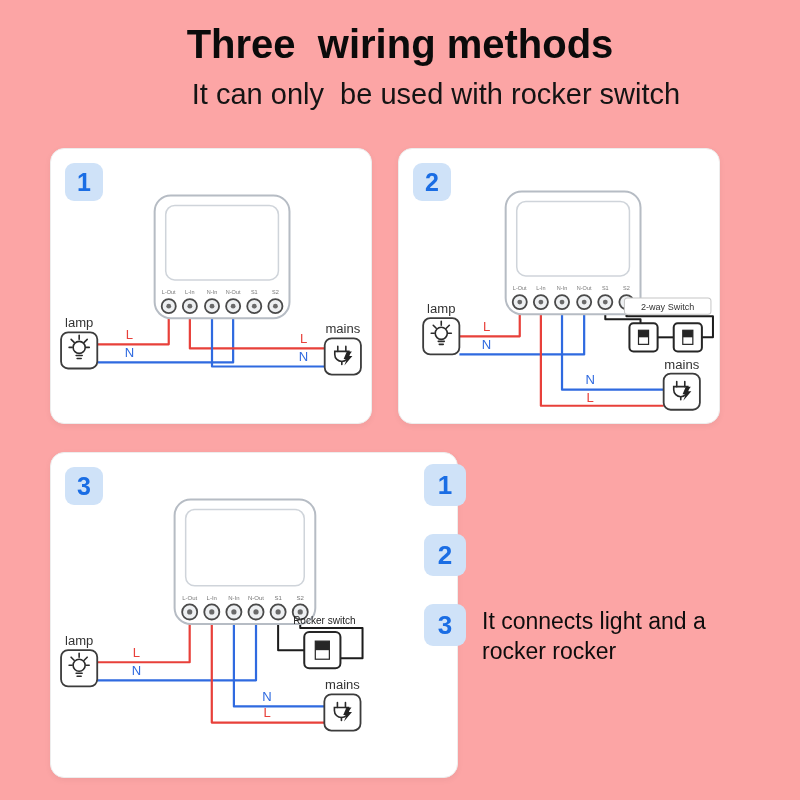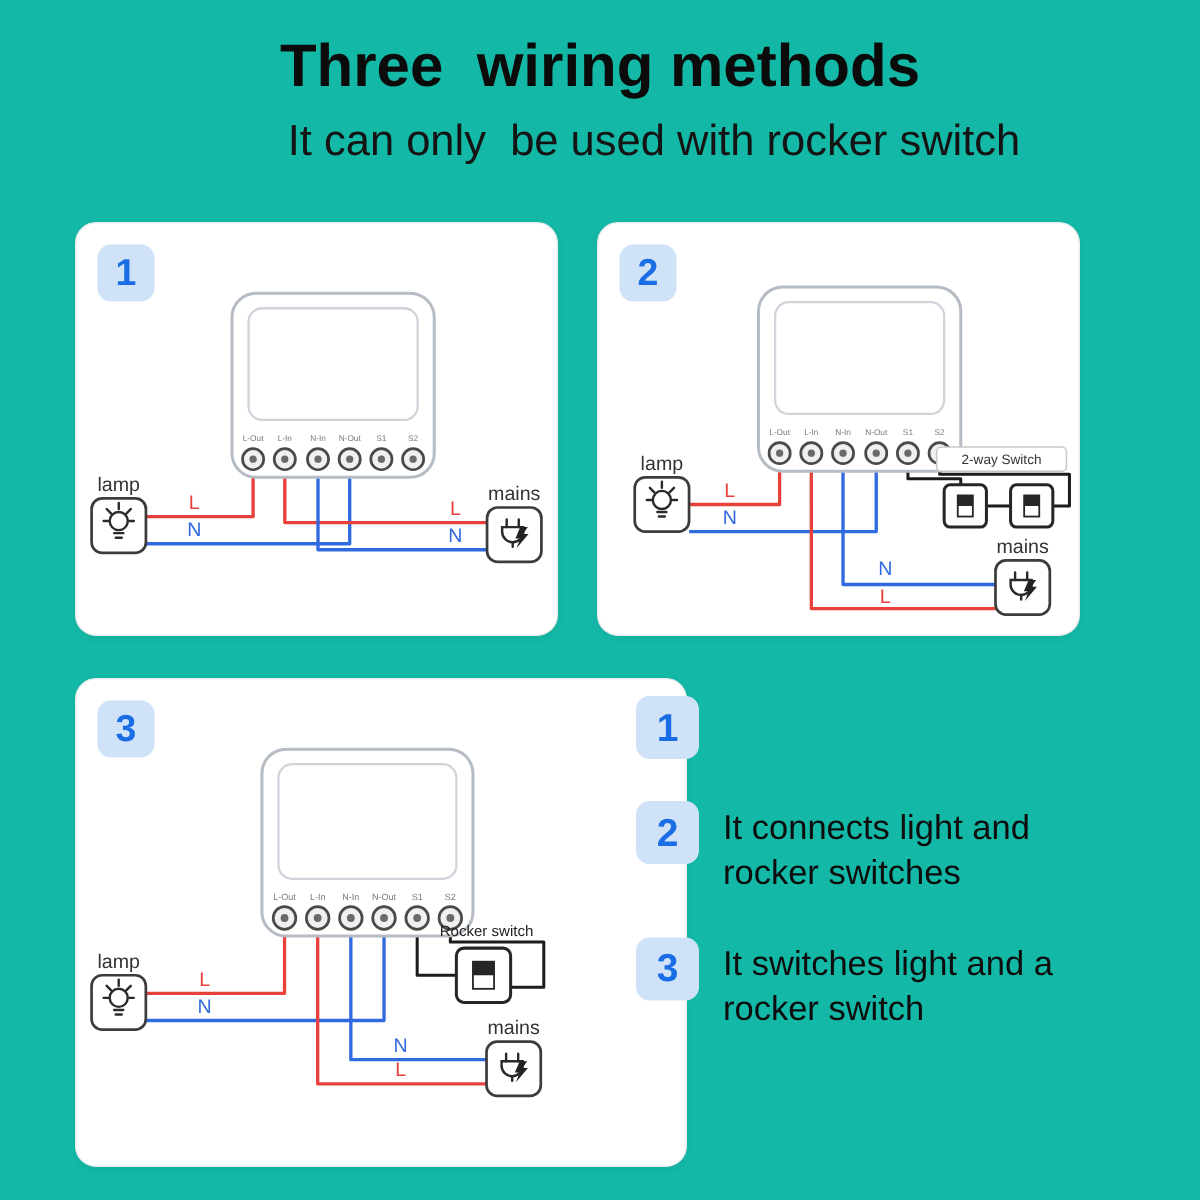--- a/index.html
+++ b/index.html
@@ -1,17 +1,17 @@
 <!DOCTYPE html>
 <html><head>
 <meta charset="utf-8">
 <style>
   html,body { margin:0; padding:0; background:#ffffff; }
   body { width:800px; height:800px; font-family:"Liberation Sans", sans-serif; }
-  .page { position:relative; width:800px; height:800px; background:#14b8a6; overflow:hidden; }
+  .page { position:relative; width:800px; height:800px; background:#fca5a5; overflow:hidden; }
 
   .title {
     position:absolute; top:22px; left:0; width:100%;
     text-align:center; font-size:40px; font-weight:800; color:#0b0b0b;
     white-space:pre-wrap;
   }
   .subtitle {
     position:absolute; top:78px; left:0; width:100%;
     text-align:center; font-size:29px; font-weight:400; color:#141414;
     white-space:pre-wrap;
@@ -286,21 +286,20 @@
       </g>
     </svg>
   </div>
 
   <div class="legend">
     <div class="legend-item">
       <div class="legend-badge">1</div>
     </div>
     <div class="legend-item">
       <div class="legend-badge">2</div>
-      <div class="legend-text">It connects light and rocker switches</div>
     </div>
     <div class="legend-item">
       <div class="legend-badge">3</div>
-      <div class="legend-text">It switches light and a rocker switch</div>
+      <div class="legend-text">It connects light and a rocker rocker</div>
     </div>
   </div>
 
 </div>
 
 </body></html>

